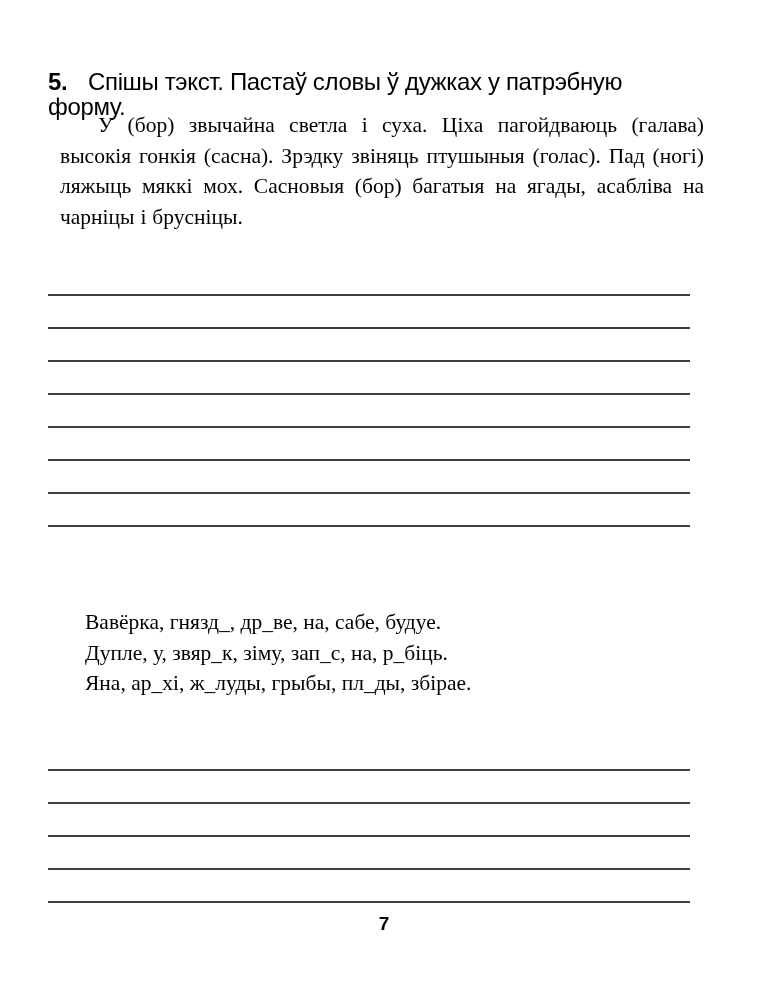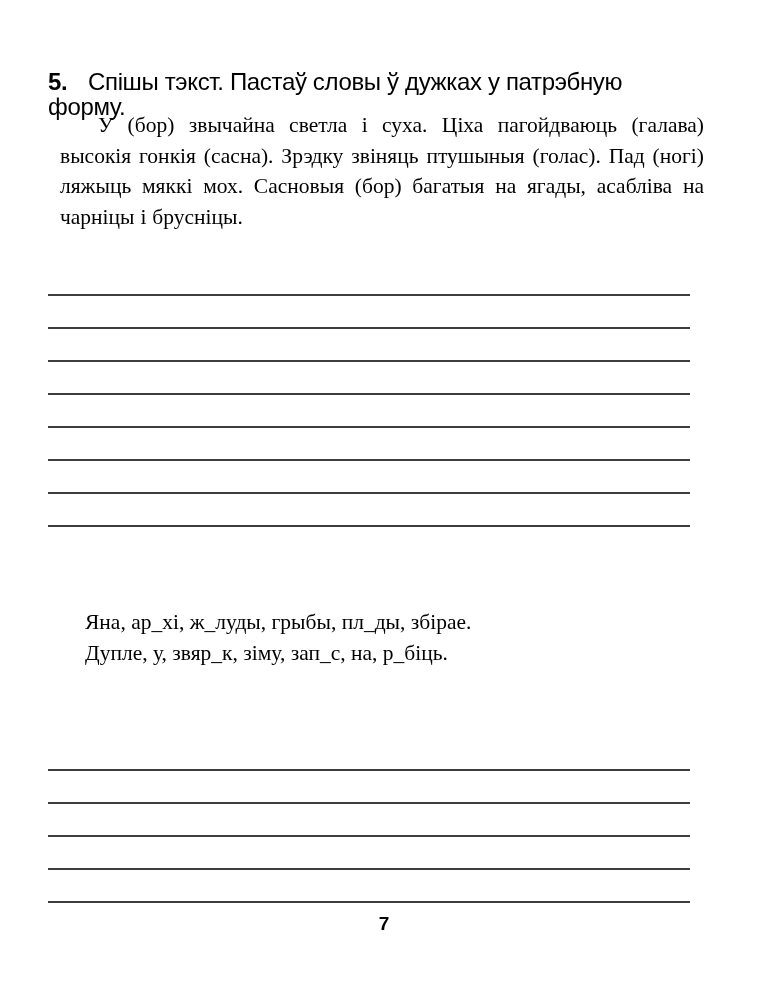--- a/index.html
+++ b/index.html
@@ -122,22 +122,23 @@
     <div class="rule"></div>
     <div class="rule"></div>
     <div class="rule"></div>
     <div class="rule"></div>
     <div class="rule"></div>
     <div class="rule"></div>
   </div>
 
 
   <div class="word-list" style="top:607px;">
+    <span class="word-line">Вавёрка, гнязд_, др_ве, на, сабе, будуе.</span>
+    <span class="word-line">Дупле, у, звяр_к, зіму, зап_с, на, р_біць.</span>
     <span class="word-line">Яна, ар_хі, ж_луды, грыбы, пл_ды, збірае.</span>
-    <span class="word-line">Дупле, у, звяр_к, зіму, зап_с, на, р_біць.</span>
   </div>
 
   <div class="rules" style="top:769px;">
     <div class="rule"></div>
     <div class="rule"></div>
     <div class="rule"></div>
     <div class="rule"></div>
     <div class="rule"></div>
   </div>
 

